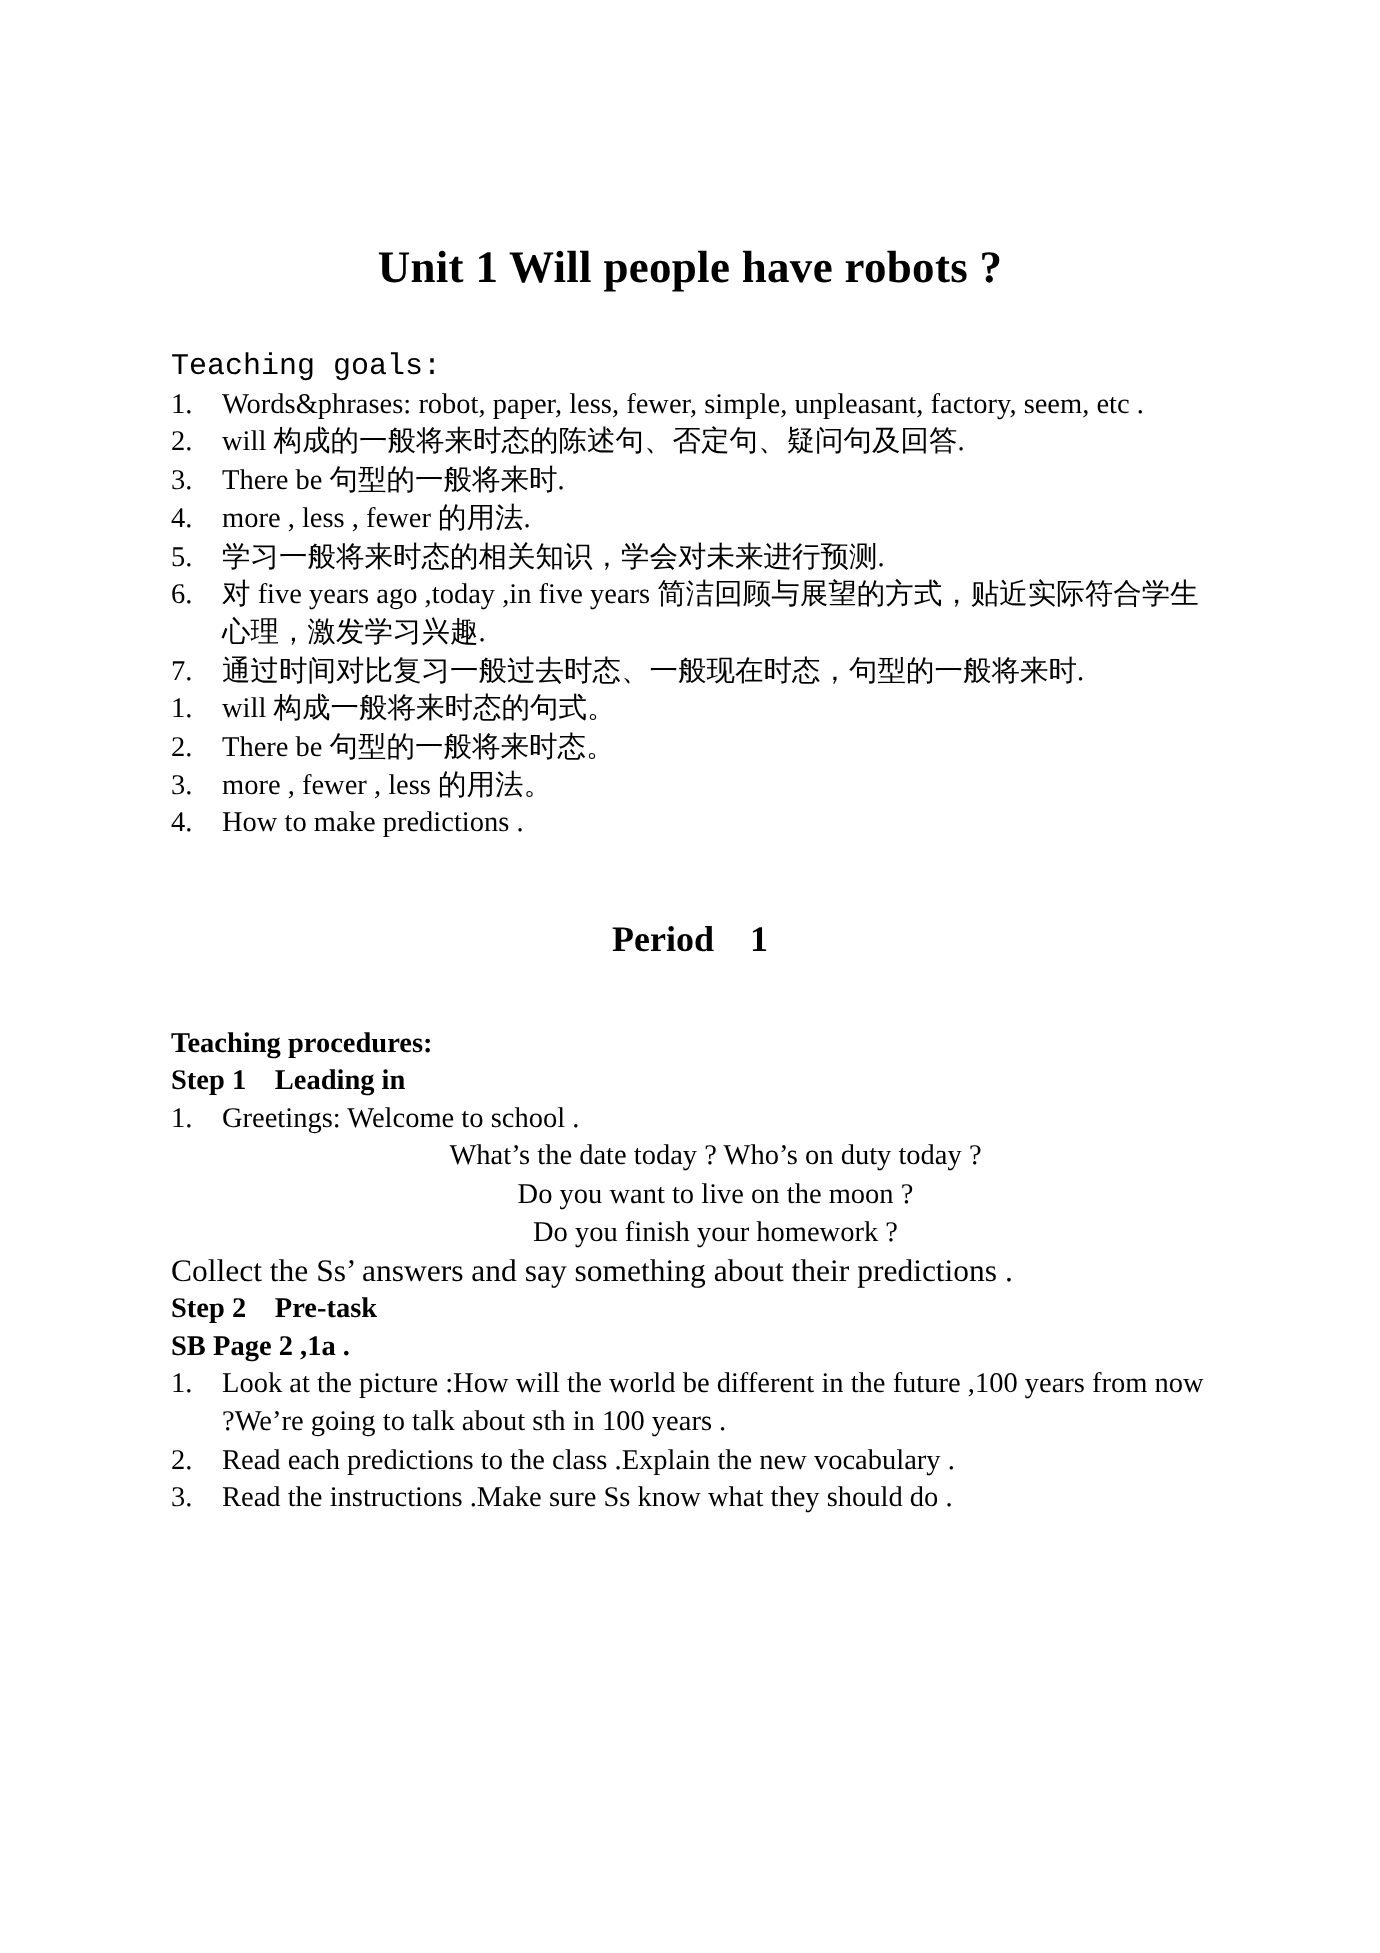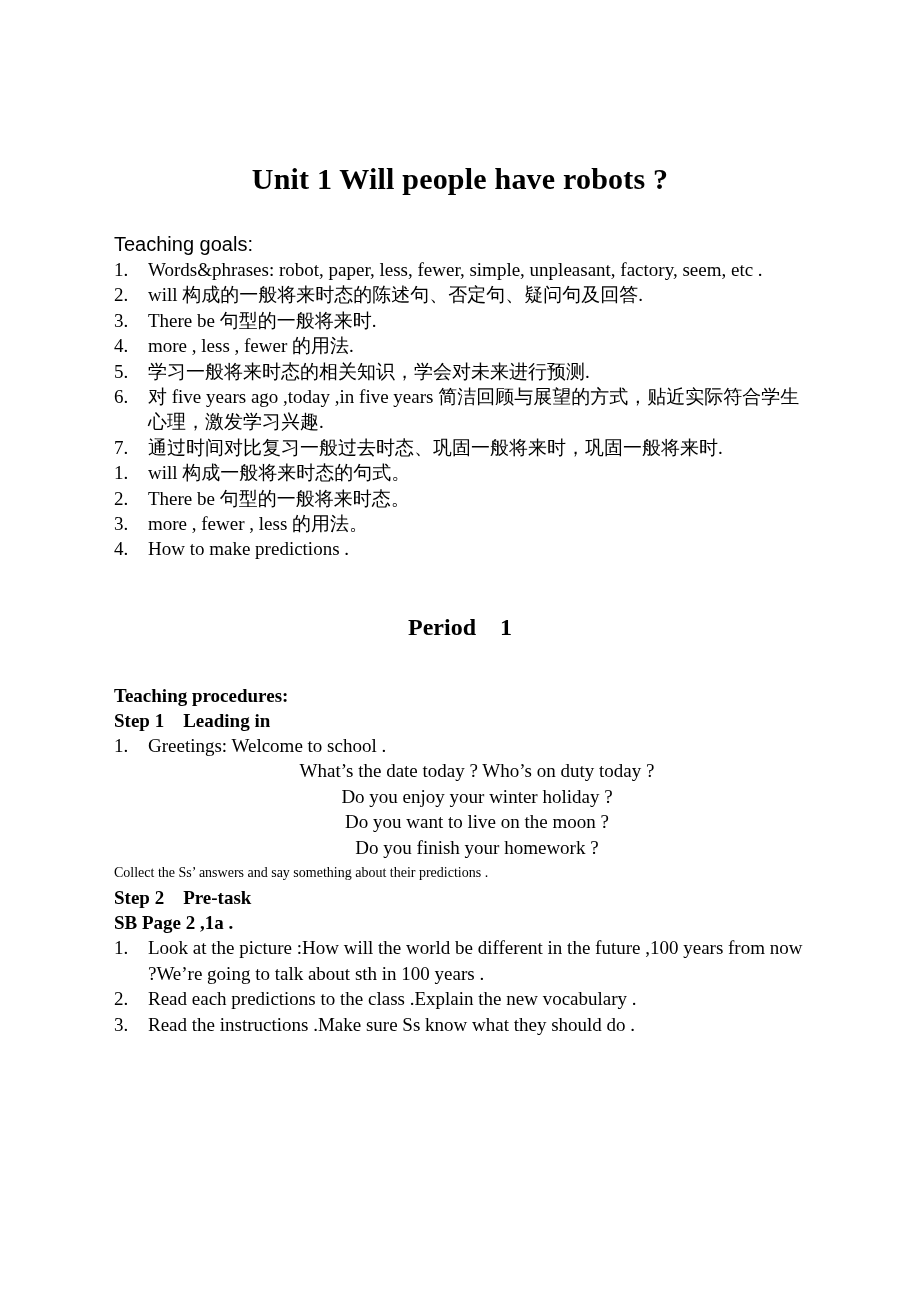--- a/index.html
+++ b/index.html
@@ -44,21 +44,21 @@
     font-family: "Liberation Serif", "DejaVu Serif", serif;
     font-weight: bold;
     font-size: 24px;
     line-height: 32px;
     margin: 0;
     padding-top: 49px;
     white-space: pre;
   }
 
   .sans-head {
-    font-family: Liberation Sans, sans-serif;
+    font-family: Liberation Mono, monospace;
     font-size: 20px;
     line-height: 25px;
     margin: 0;
     padding-top: 36px;
     font-weight: normal;
   }
 
   .bold-head {
     font-weight: bold;
     font-size: 19px;
@@ -91,21 +91,21 @@
   ol.numlist > li > .txt {
     display: block;
   }
   ol.numlist > li.justify > .txt {
     text-align: justify;
     text-justify: inter-word;
   }
 
   
   .plain-line {
-    font-size: 14px;
+    font-size: 21px;
     line-height: 25.4px;
     margin: 0;
   }
 
   
   .sublines {
     margin: 0;
     padding: 0;
     list-style: none;
   }
@@ -145,21 +145,21 @@
     <li>
       <span class="num">5.</span>
       <span class="txt">学习一般将来时态的相关知识，学会对未来进行预测.</span>
     </li>
     <li>
       <span class="num">6.</span>
       <span class="txt">对 five years ago ,today ,in five years  简洁回顾与展望的方式，贴近实际符合学生心理，激发学习兴趣.</span>
     </li>
     <li>
       <span class="num">7.</span>
-      <span class="txt">通过时间对比复习一般过去时态、巩固一般将来时，巩固一般将来时.</span>
+      <span class="txt">通过时间对比复习一般过去时态、一般现在时态，句型的一般将来时.</span>
     </li>
   </ol>
 
 
   <ol class="numlist">
     <li>
       <span class="num">1.</span>
       <span class="txt">will 构成一般将来时态的句式。</span>
     </li>
     <li>
@@ -186,21 +186,20 @@
 
   <ol class="numlist">
     <li>
       <span class="num">1.</span>
       <span class="txt">Greetings: Welcome to school .</span>
     </li>
   </ol>
 
   <ul class="sublines">
     <li>What’s the date today ? Who’s on duty today ?</li>
-    <li>Do you enjoy your winter holiday ?</li>
     <li>Do you want to live on the moon ?</li>
     <li>Do you finish your homework ?</li>
   </ul>
 
   <p class="plain-line">Collect the Ss’ answers and say something about their predictions .</p>
 
   <p class="bold-head">Step 2    Pre-task</p>
 
   <p class="bold-head">SB Page 2 ,1a .</p>
 

